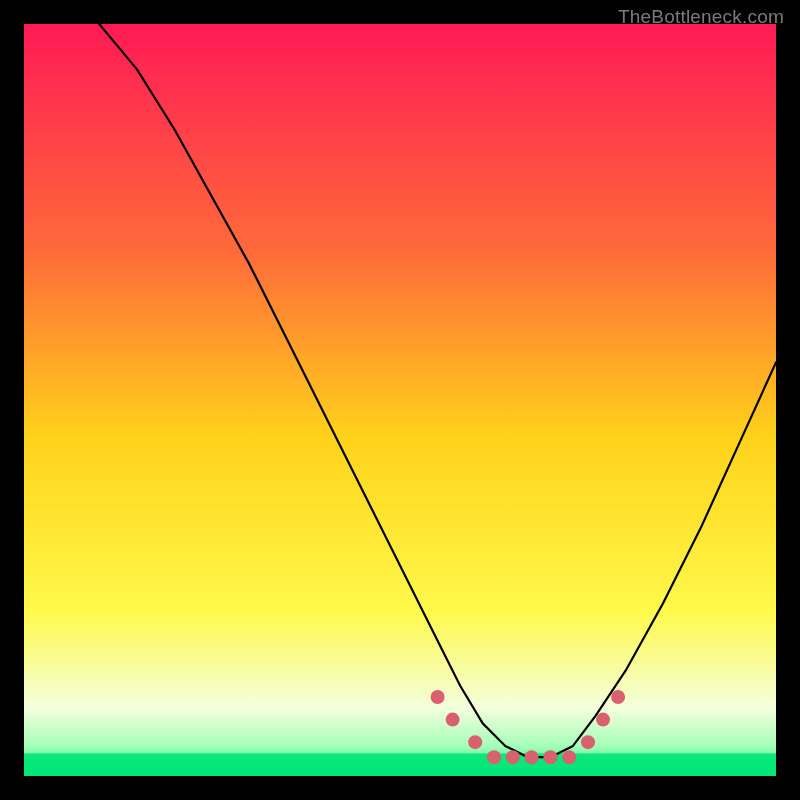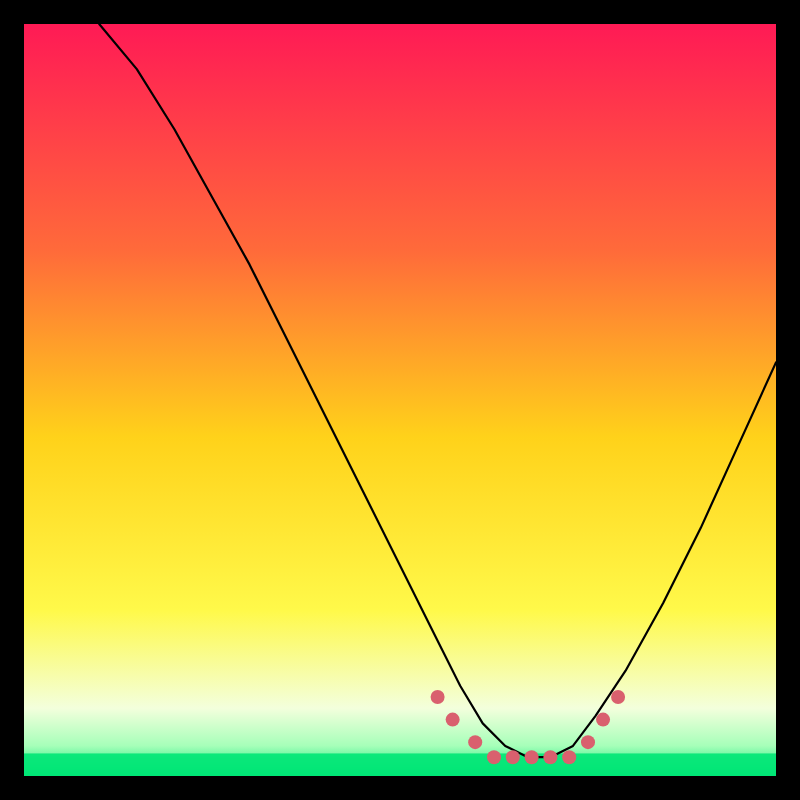--- a/index.html
+++ b/index.html
@@ -38,20 +38,21 @@
     display: block;
   }
   .gradient-rect {
     
   }
 </style>
 </head>
 <body>
 
 <div class="container">
+  <div class="watermark">TheBottleneck.com</div>
 
   <div class="plot-wrap">
     <svg width="752" height="752" viewBox="0 0 752 752">
       <defs>
         <linearGradient id="bg-grad" x1="0" y1="0" x2="0" y2="1">
             <stop offset="0%" stop-color="#ff1a55"></stop>
             <stop offset="30%" stop-color="#ff6a3a"></stop>
             <stop offset="55.00000000000001%" stop-color="#ffd21a"></stop>
             <stop offset="78%" stop-color="#fff94a"></stop>
             <stop offset="91%" stop-color="#f3ffdc"></stop>

